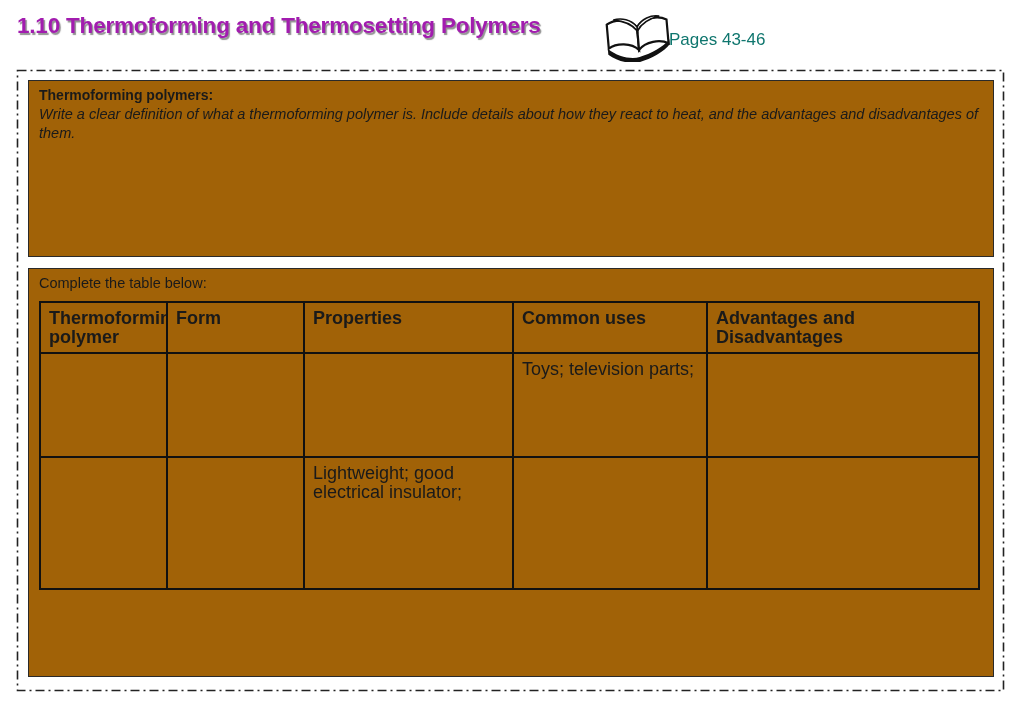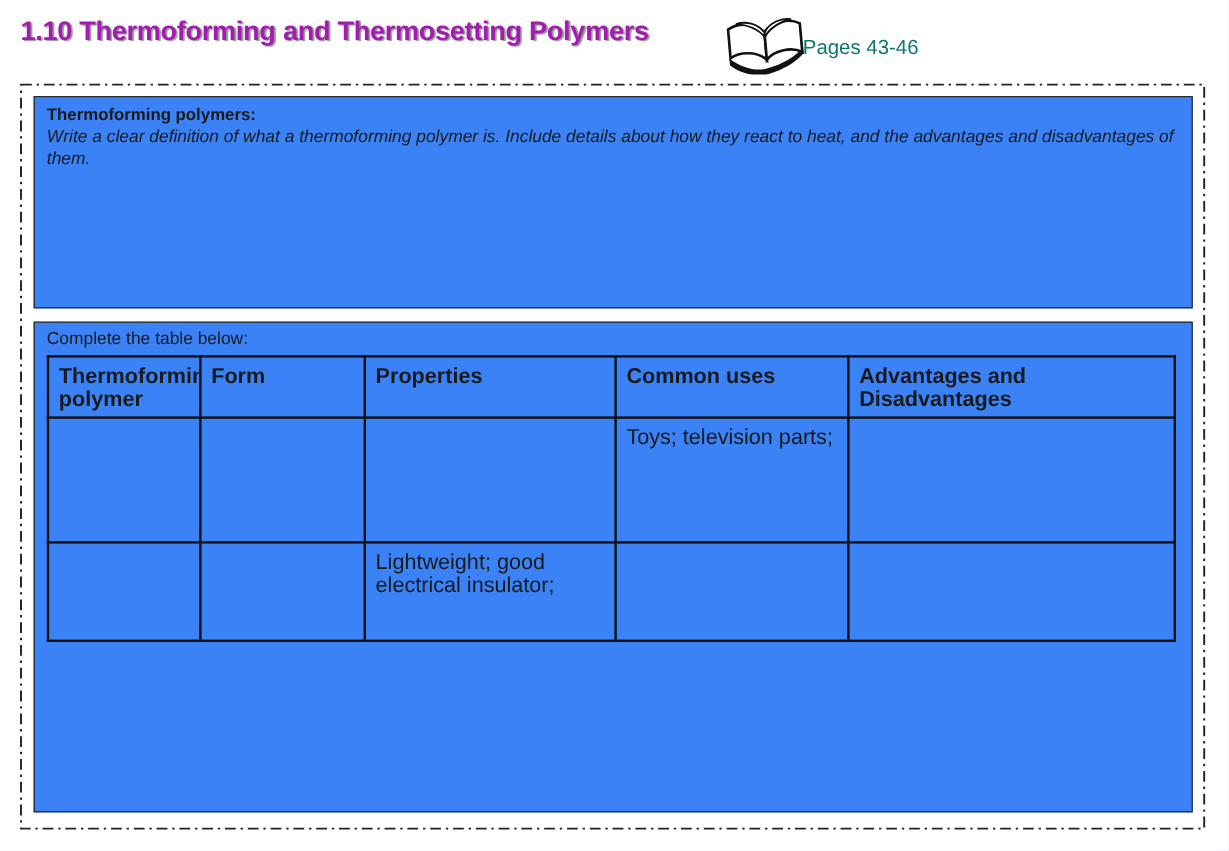--- a/index.html
+++ b/index.html
@@ -49,59 +49,59 @@
     position: absolute;
     left: 0;
     top: 0;
     pointer-events: none;
   }
   .box {
     position: absolute;
     left: 28px;
     width: 966px;
     border: 1.5px solid #2a2a2a;
-    background: #3b82f6;
+    background: #a16207;
     padding: 5px 10px;
   }
   .box-definition { top: 80px; height: 177px; }
   .box-table { top: 268px; height: 409px; }
   .box-heading {
     font-size: 14px;
     font-weight: bold;
     line-height: 19px;
   }
   .box-instruction {
     font-style: italic;
     font-size: 14.5px;
     line-height: 19px;
     max-width: 948px;
   }
   .table-prompt {
     font-size: 14.5px;
     line-height: 19px;
-    margin-bottom: 3px;
+    margin-bottom: 8px;
   }
   table.worksheet {
     border-collapse: collapse;
     table-layout: fixed;
     width: 939px;
   }
   table.worksheet th, table.worksheet td {
     border: 2px solid #111;
     vertical-align: top;
     text-align: left;
     padding: 6px 8px;
     font-size: 18px;
     line-height: 18.5px;
     overflow: hidden;
   }
   table.worksheet th { font-weight: bold; }
   tr.h-head { height: 50px; }
   tr.h-r1 { height: 104px; }
-  tr.h-r2 { height: 82px; }
+  tr.h-r2 { height: 132px; }
   tr.h-r3 { height: 106px; }
 </style>
 </head>
 <body>
 
 <div class="page">
 
   <div class="title">1.10 Thermoforming and Thermosetting Polymers</div>
 
   <div class="book-wrap">

